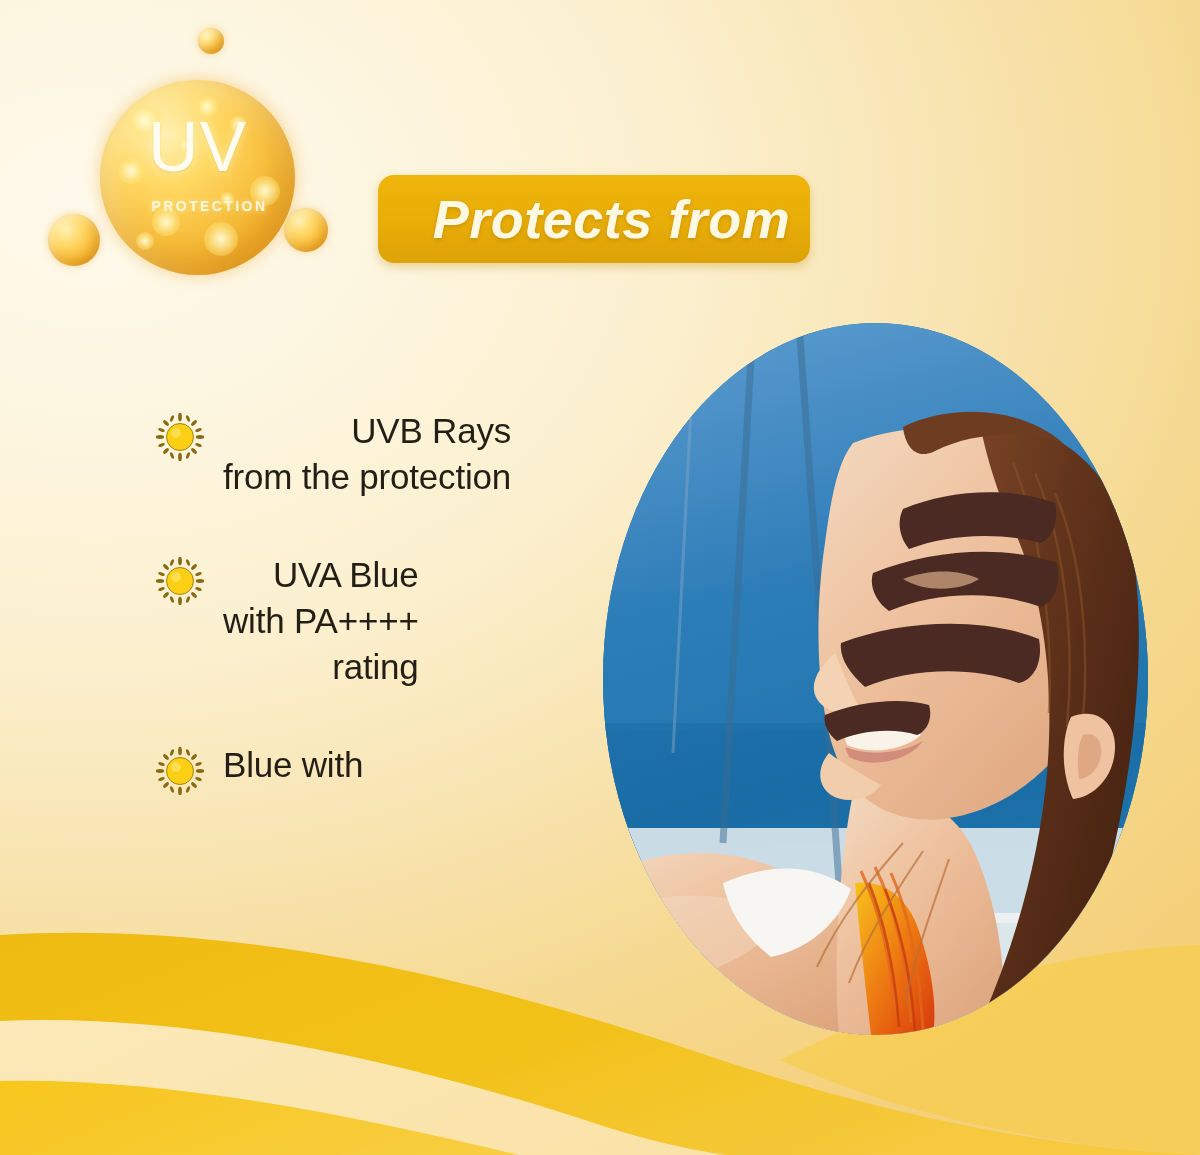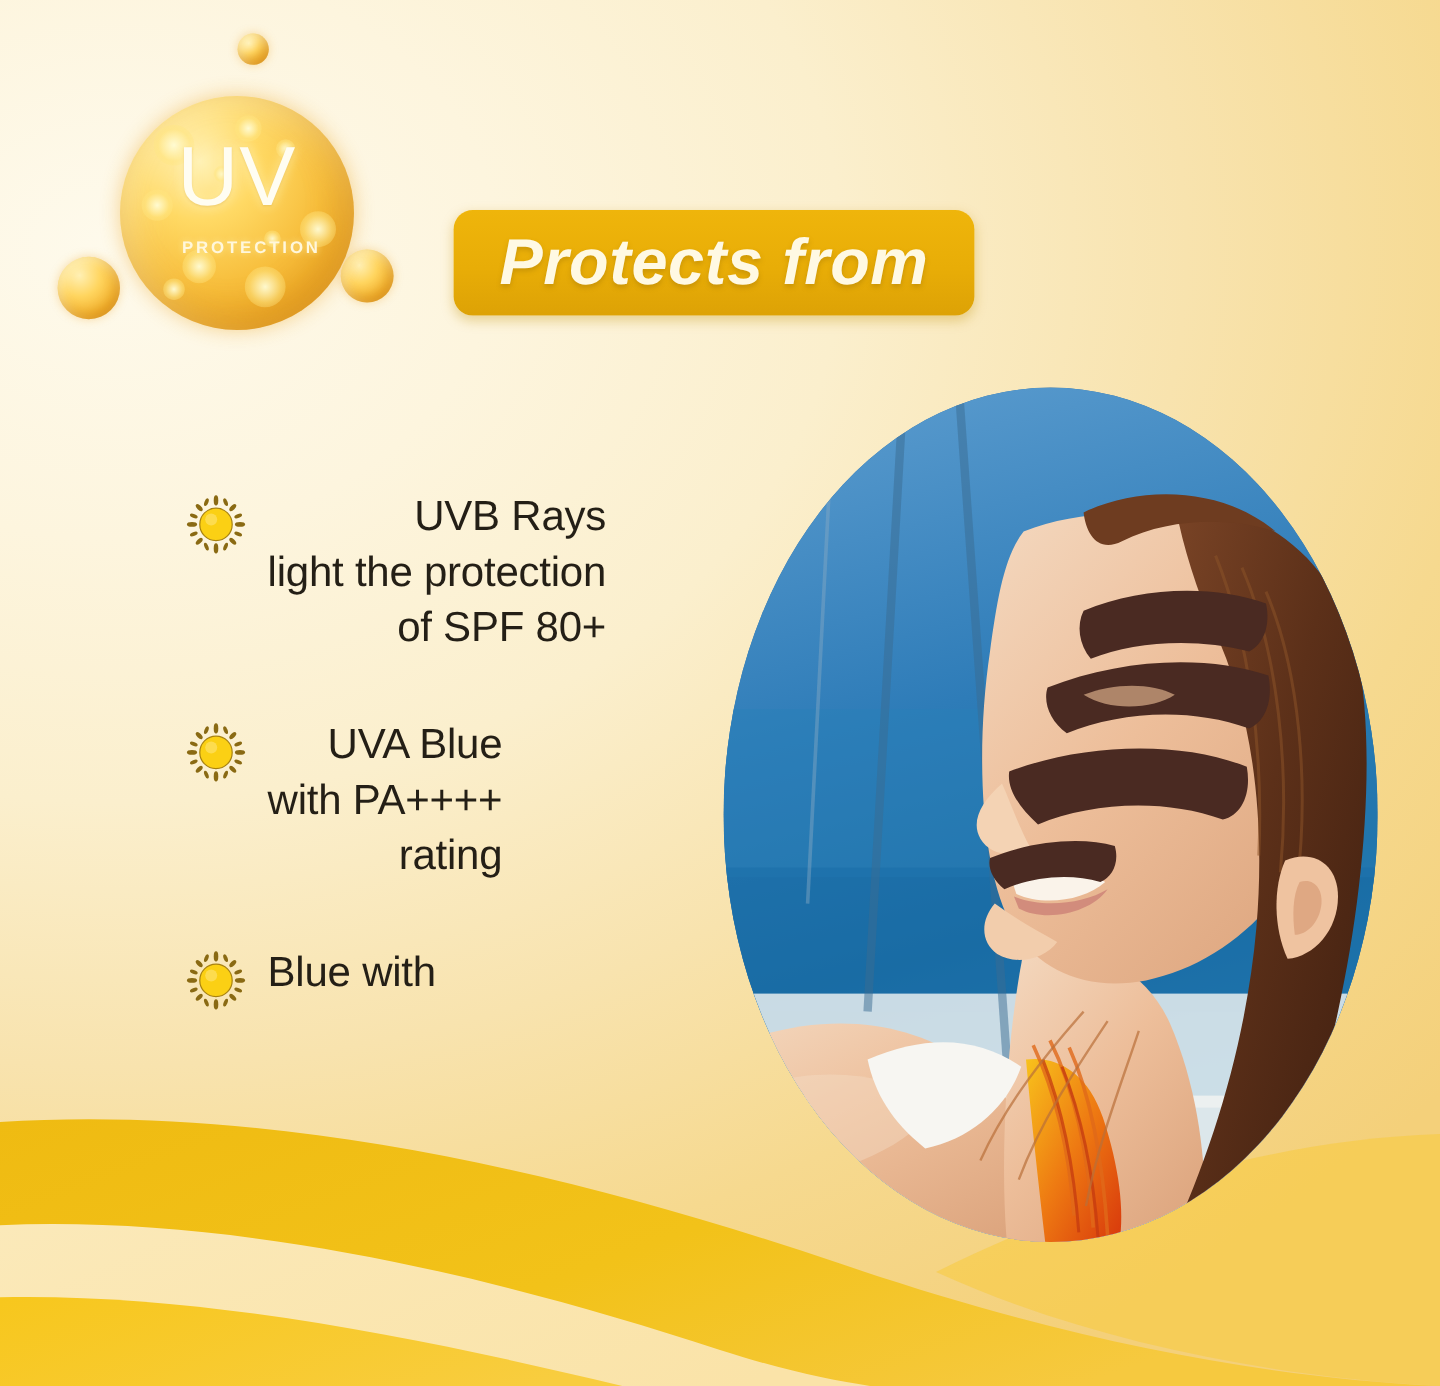--- a/index.html
+++ b/index.html
@@ -87,28 +87,29 @@
   }
   .bubble.b1 { left: 10px;  top: 186px; width: 52px;  height: 52px; }
   .bubble.b2 { left: 246px; top: 180px; width: 44px;  height: 44px; }
   .bubble.b3 { left: 160px; top: 0px;   width: 26px;  height: 26px; }
 
   
   .banner {
     position: absolute;
     left: 378px;
     top: 175px;
-    width: 434px;
+    width: 397px;
     height: 88px;
     border-radius: 16px;
     background: linear-gradient(180deg, #EFB50B 0%, #E8AD07 55%, #DDA206 100%);
     box-shadow: 0 4px 10px rgba(196,145,10,0.35);
     display: flex;
     align-items: center;
     justify-content: center;
+    padding-left: 35px;
   }
   .banner-text {
     font-family: "Liberation Sans", sans-serif;
     font-style: italic;
     font-weight: bold;
     font-size: 54px;
     letter-spacing: 0.5px;
     color: #FFF9E3;
     text-shadow: 0 2px 4px rgba(150,105,5,0.35);
     white-space: nowrap;
@@ -240,22 +241,21 @@
           <ellipse cx="6.5" cy="18" rx="3.4" ry="1.6" transform="rotate(22 6.5 18)"></ellipse>
           <ellipse cx="6.5" cy="33" rx="3.4" ry="1.6" transform="rotate(-22 6.5 33)"></ellipse>
           <ellipse cx="43.5" cy="18" rx="3.4" ry="1.6" transform="rotate(-22 43.5 18)"></ellipse>
           <ellipse cx="43.5" cy="33" rx="3.4" ry="1.6" transform="rotate(22 43.5 33)"></ellipse>
         </g>
         <circle cx="25" cy="25" r="13.5" fill="#FBD014" stroke="#A8820F" stroke-width="1"></circle>
         <circle cx="21" cy="21" r="5" fill="#FDE061" opacity="0.75"></circle>
       </svg>
       <div class="bullet-text">
         <span class="ln">UVB Rays</span>
-        <span class="ln">light the protection</span>
-        <span class="ln">of SPF 80+</span>
+        <span class="ln">from the protection</span>
       </div>
     </div>
 
     <div class="bullet-row">
       <svg class="sun-icon" viewBox="0 0 50 50">
         <g fill="#8A6A13">
           <ellipse cx="25" cy="5" rx="1.9" ry="4.2"></ellipse>
           <ellipse cx="25" cy="45" rx="1.9" ry="4.2"></ellipse>
           <ellipse cx="5" cy="25" rx="4.2" ry="1.9"></ellipse>
           <ellipse cx="45" cy="25" rx="4.2" ry="1.9"></ellipse>

